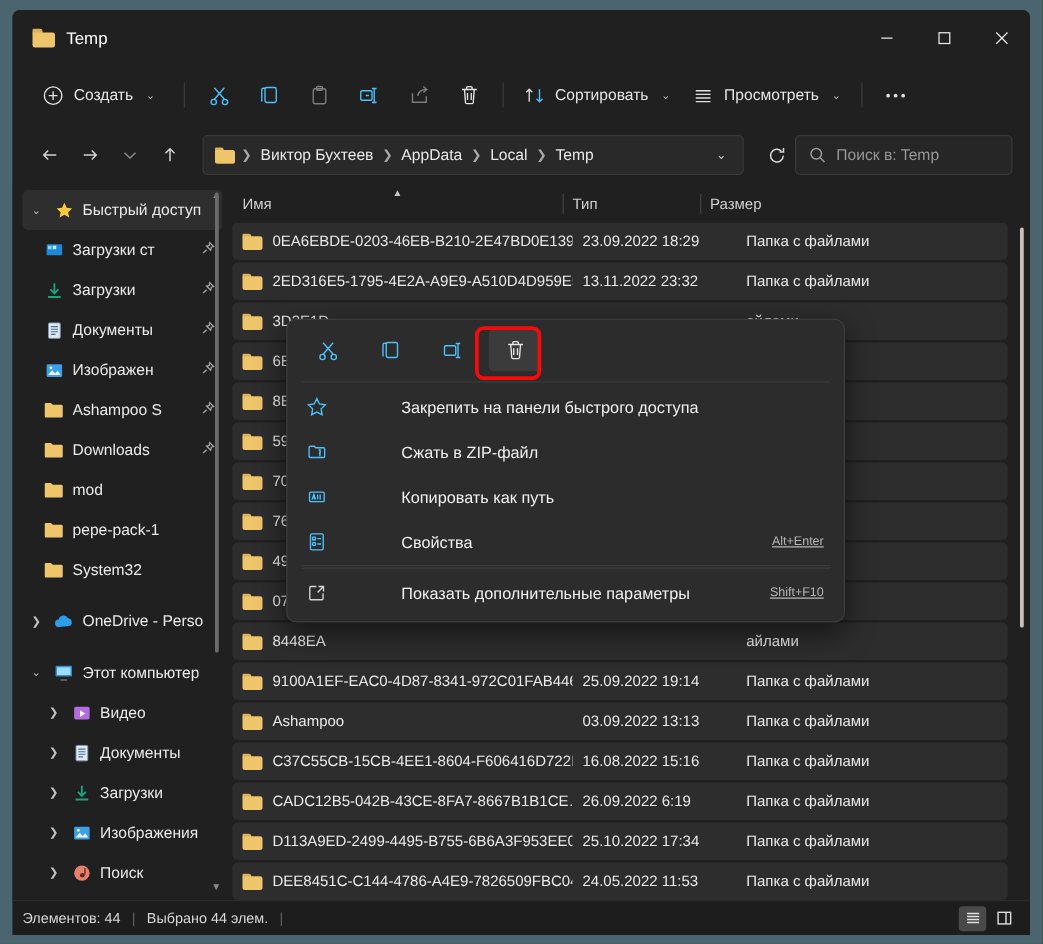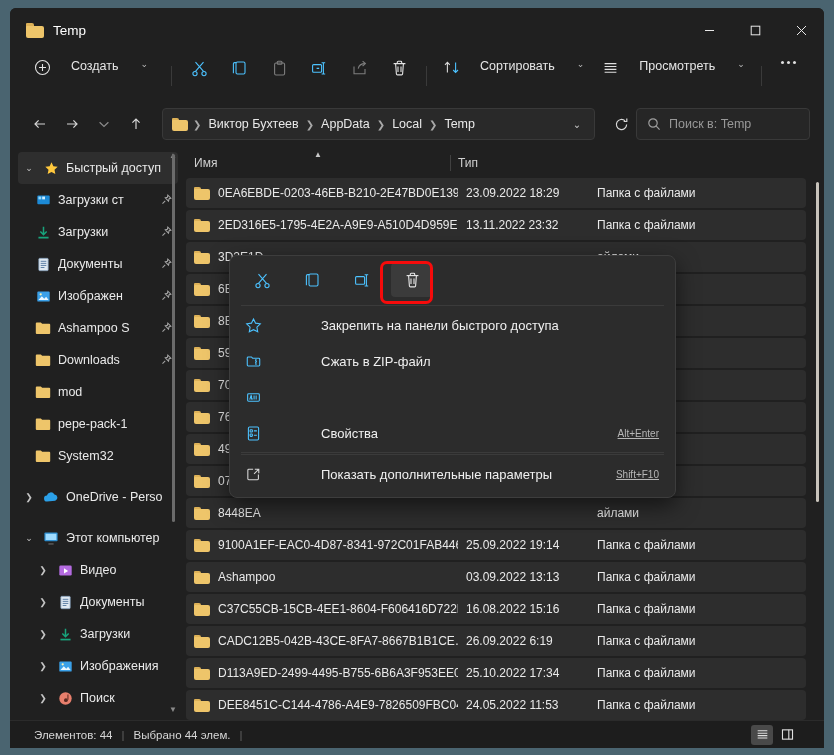--- a/index.html
+++ b/index.html
@@ -48,23 +48,23 @@
   
   .toolbar {
     height: 48px; flex: 0 0 48px;
     background: #202020;
     display: flex; align-items: center;
     padding: 0 14px;
     gap: 0px;
   }
   .tb-btn {
     height: 34px; border-radius: 4px;
-    display: flex; justify-content: center;
+    display: flex; align-items: center; justify-content: center;
     padding: 0 9px; color: #e6e6e6; font-size: 12.5px;
-    gap: 20px; white-space: nowrap;
+    gap: 8px; white-space: nowrap;
   }
   .tb-new { padding: 0 12px 0 10px; margin-right: 4px; }
   .tb-icon-only { width: 40px; padding: 0; }
   .tb-sep { width: 1px; height: 20px; background: #3a3a3a; margin: 0 7px; }
   .chev { font-size: 9px; color: #bdbdbd; margin-left: 2px; }
   svg.ic { display: block; }
 
   
   .addrbar {
     height: 48px; flex: 0 0 48px;
@@ -211,21 +211,21 @@
     position: absolute; left: 370px; top: 253px;
     width: 53px; height: 43px;
     border: 3.5px solid #f60b0b; border-radius: 7px;
     z-index: 60; pointer-events: none;
   }
 
   
   .statusbar {
     height: 28px; flex: 0 0 28px; background: #1d1d1d;
     border-top: 1px solid #2b2b2b;
-    display: flex; align-items: center; padding: 0 24px;
+    display: flex; align-items: center; padding: 0 8px;
     color: #d7d7d7; font-size: 11.5px;
   }
   .st-sep { color: #616161; margin: 0 9px; }
   .st-right { margin-left: auto; display: flex; gap: 3px; padding-right: 2px; }
   .vbtn {
     width: 22px; height: 20px; border-radius: 3px;
     display: flex; align-items: center; justify-content: center;
     color: #e0e0e0;
   }
   .vbtn.sel { background: #494949; }
@@ -621,20 +621,23 @@
     <div class="filepane">
 
       <div class="colhdr">
         <div class="col c-name">
           <span class="sortmark">▲</span>
           <span>Имя</span>
         </div>
         <div class="col c-type">
           <span>Тип</span>
         </div>
+        <div class="col c-size">
+          <span>Размер</span>
+        </div>
       </div>
 
       <div class="rows">
 
         <div class="row">
           <span class="row-folder">
               <span class="tab"></span>
               <span class="body"></span>
             </span>
           <span class="cell name">0EA6EBDE-0203-46EB-B210-2E47BD0E139C</span>
@@ -865,20 +868,21 @@
       <span class="ctx-label">Сжать в ZIP-файл</span>
     </div>
 
     <div class="ctx-item">
       <span class="ctx-ico">
         <svg width="17" height="17" viewBox="0 0 18 18" fill="none" stroke="currentColor" stroke-width="1.15">
           <rect x="2.8" y="5" width="12.4" height="8" rx="1"></rect>
           <path d="M5 11.2l1.4-4.2 1.4 4.2M6.9 7v4.2M9.6 7v4.2M11.8 7v4.2"></path>
         </svg>
       </span>
+      <span class="ctx-label">Копировать как путь</span>
     </div>
 
     <div class="ctx-item">
       <span class="ctx-ico">
         <svg width="17" height="17" viewBox="0 0 18 18" fill="none" stroke="currentColor" stroke-width="1.15">
           <rect x="3.6" y="2.2" width="10.8" height="13.6" rx="1.2"></rect>
           <rect x="5.4" y="5" width="2.4" height="2.4" rx="0.5"></rect>
           <rect x="5.4" y="9.6" width="2.4" height="2.4" rx="0.5"></rect>
           <path d="M9.4 6.2h3.2M9.4 10.8h3.2"></path>
         </svg>

